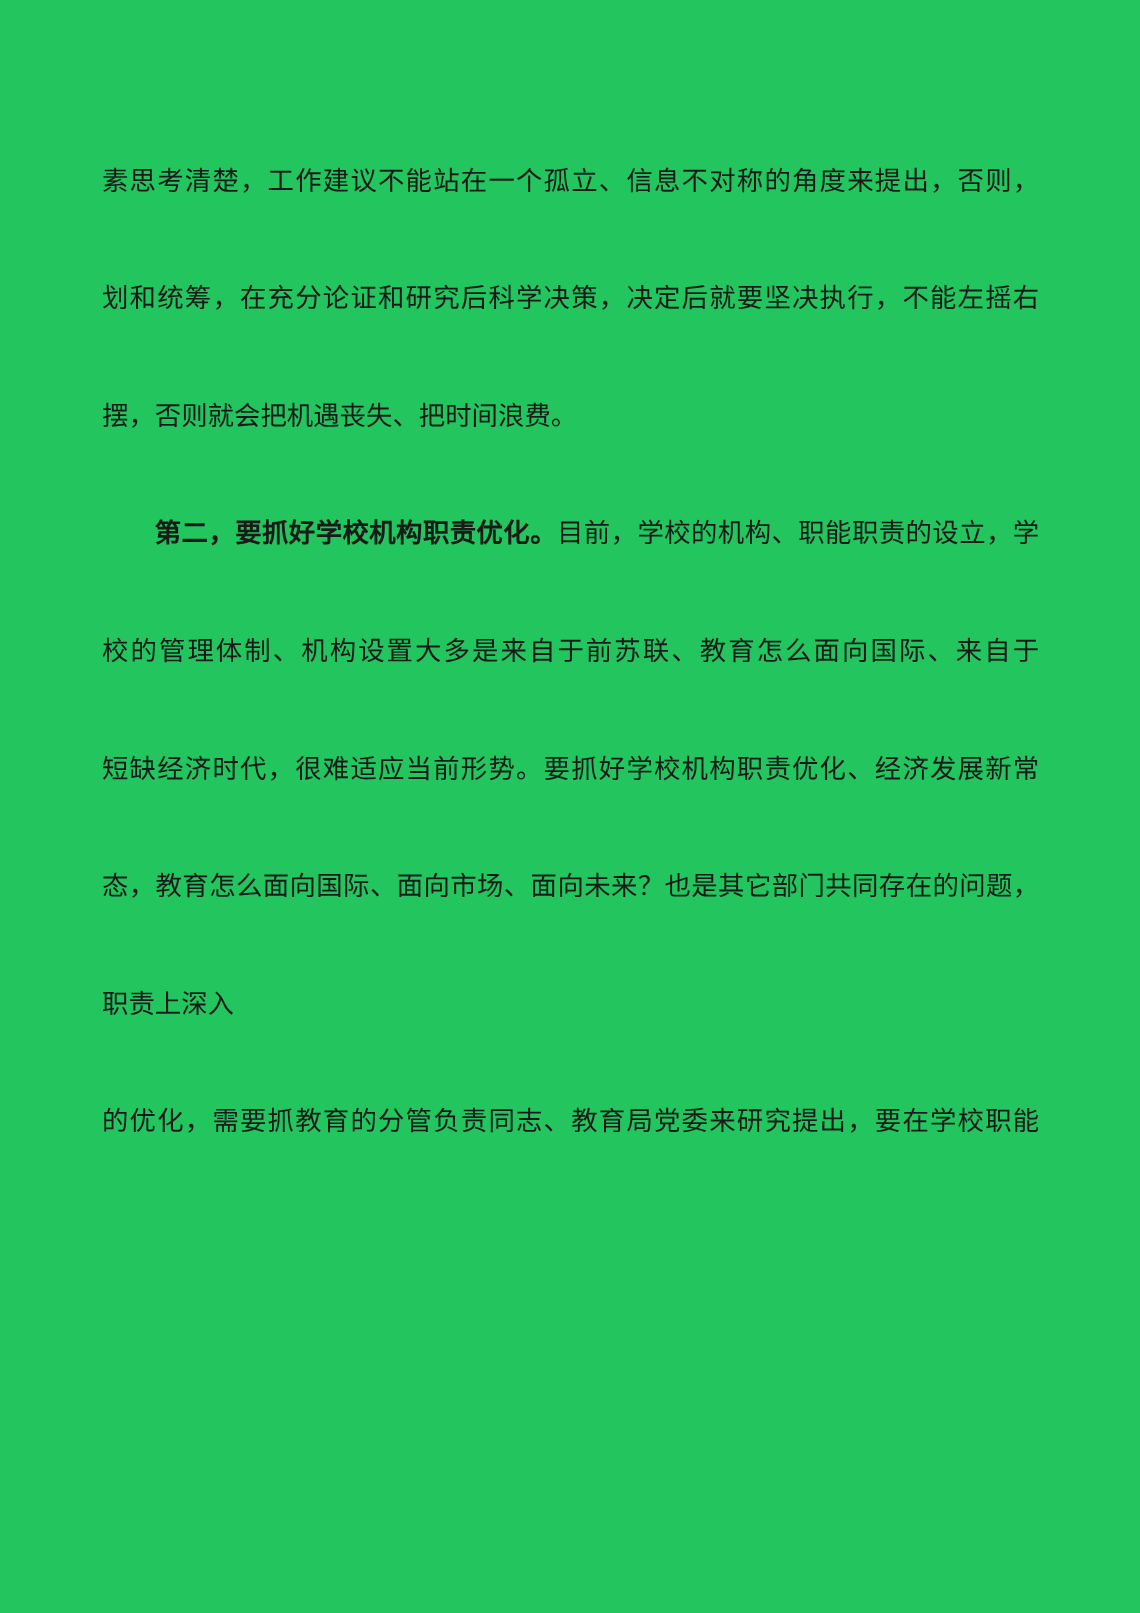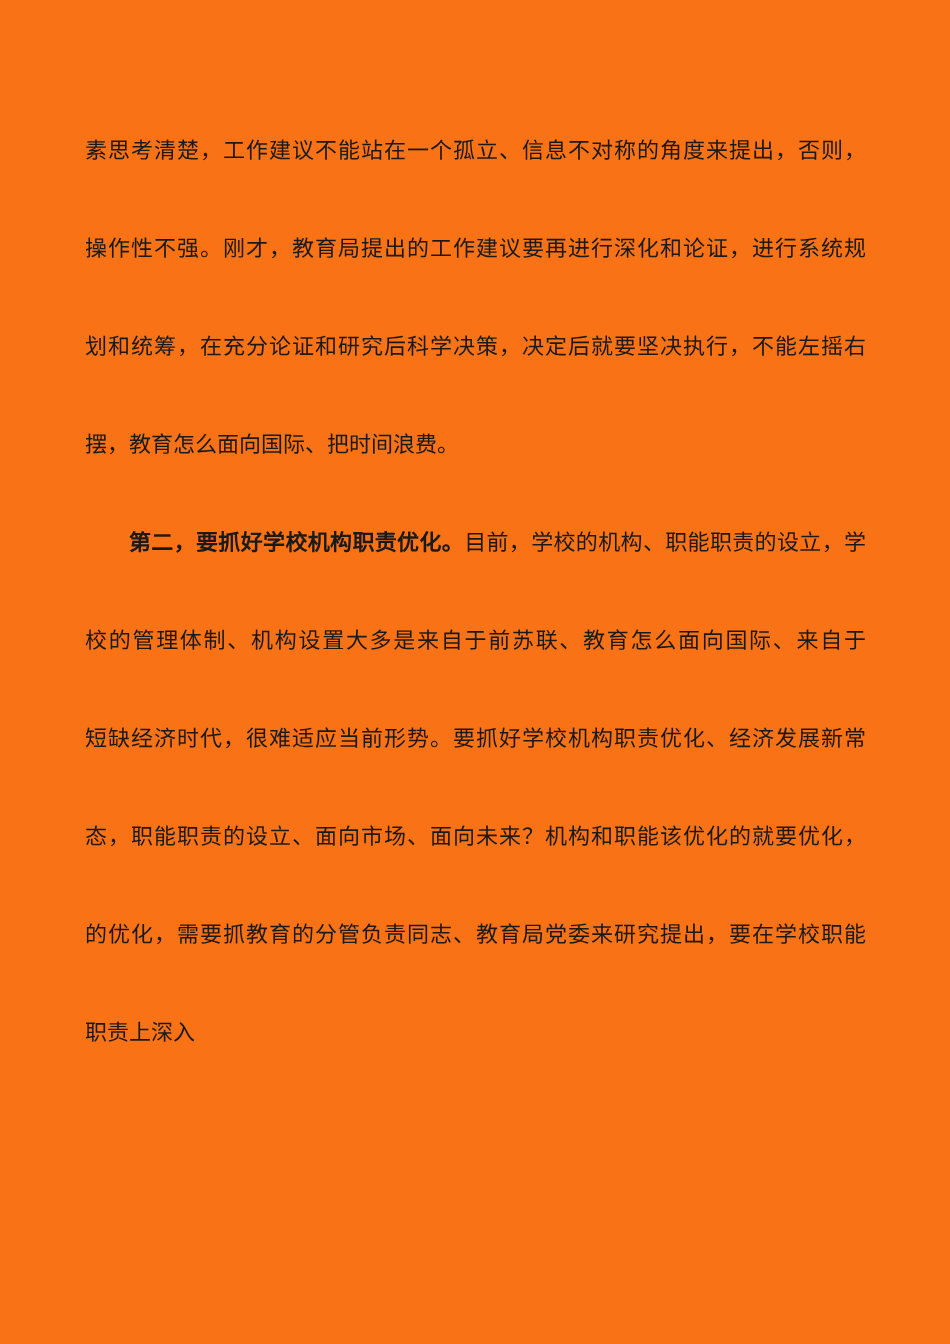--- a/index.html
+++ b/index.html
@@ -4,21 +4,21 @@
 <style>
   html, body {
     margin: 0;
     padding: 0;
     background: #ffffff;
   }
   .page {
     position: relative;
     width: 950px;
     height: 1344px;
-    background: #f97316;
+    background: #22c55e;
     overflow: hidden;
     font-family: Liberation Sans, sans-serif;
   }
   .text-block {
     position: absolute;
     top: 102px;
     left: 85px;
     width: 781px;
     color: #1a1a1a;
   }
@@ -43,26 +43,25 @@
     font-weight: bold;
   }
 </style>
 </head>
 <body>
 
 <div class="page">
   <div class="text-block">
 
     <div class="line justify">素思考清楚，工作建议不能站在一个孤立、信息不对称的角度来提出，否则，</div>
-    <div class="line justify">操作性不强。刚才，教育局提出的工作建议要再进行深化和论证，进行系统规</div>
     <div class="line justify">划和统筹，在充分论证和研究后科学决策，决定后就要坚决执行，不能左摇右</div>
-    <div class="line para-end">摆，教育怎么面向国际、把时间浪费。</div>
+    <div class="line para-end">摆，否则就会把机遇丧失、把时间浪费。</div>
 
     <div class="line justify indent"><span class="bold-run">第二，要抓好学校机构职责优化。</span><span>目前，学校的机构、职能职责的设立，学</span></div>
 
     <div class="line justify">校的管理体制、机构设置大多是来自于前苏联、教育怎么面向国际、来自于</div>
     <div class="line justify">短缺经济时代，很难适应当前形势。要抓好学校机构职责优化、经济发展新常</div>
-    <div class="line justify">态，职能职责的设立、面向市场、面向未来？机构和职能该优化的就要优化，</div>
+    <div class="line justify">态，教育怎么面向国际、面向市场、面向未来？也是其它部门共同存在的问题，</div>
+    <div class="line para-end">职责上深入</div>
     <div class="line justify">的优化，需要抓教育的分管负责同志、教育局党委来研究提出，要在学校职能</div>
-    <div class="line para-end">职责上深入</div>
 
   </div>
 </div>
 
 </body></html>

